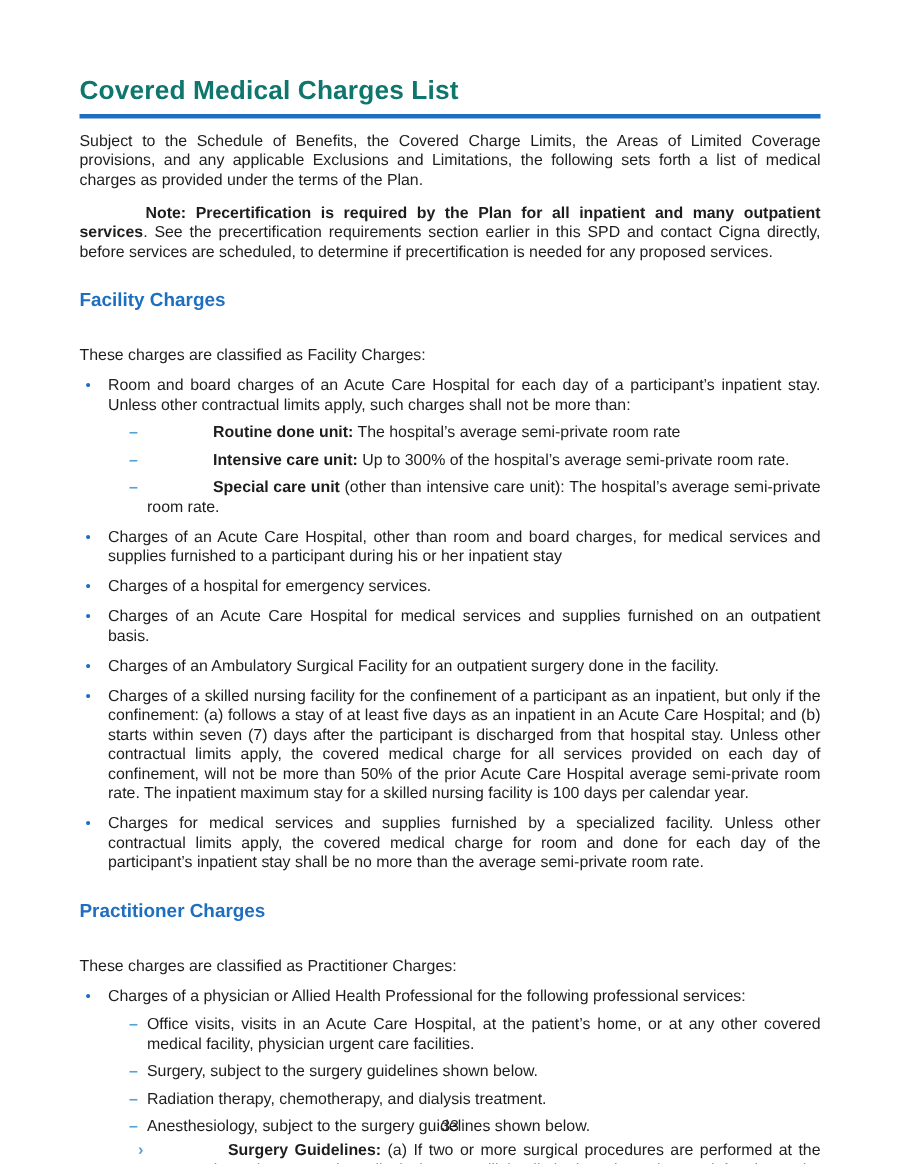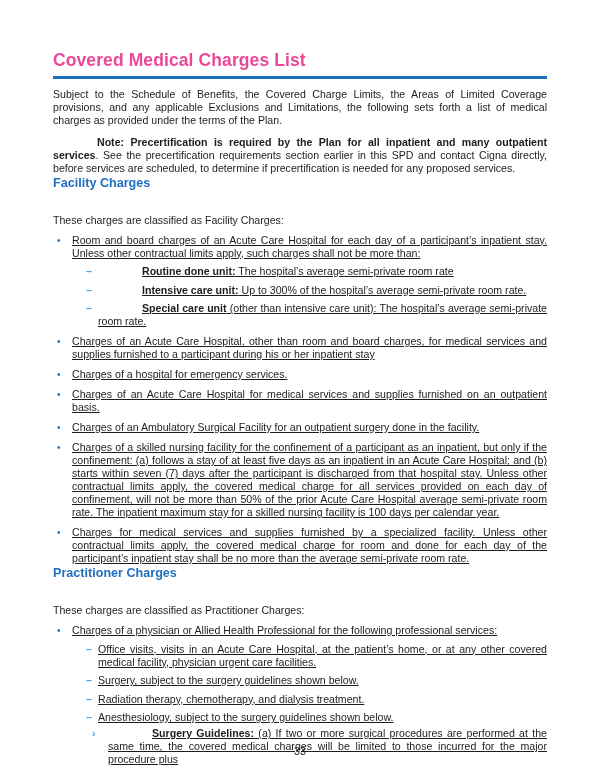--- a/index.html
+++ b/index.html
@@ -13,30 +13,30 @@
     position:relative;
     width:600px;height:776px;
     margin:0 auto;
     background:#fff;
     overflow:hidden;
     font-family:"Liberation Sans","DejaVu Sans",sans-serif;
     font-size:10.6px;line-height:13px;color:var(--ink);
     padding:50px 53px 0 53px;
   }
   h1.doc-title{
-    font-size:17.5px;line-height:21px;font-weight:bold;color:#ec4899;
+    font-size:17.5px;line-height:21px;font-weight:bold;color:#0f766e;
     letter-spacing:0.1px;
   }
   .title-rule{height:2.5px;background:var(--accent);margin-top:5px;}
   p.body{margin-top:9px;text-align:justify;}
-  h2.sect{margin-top:1px;font-size:12.6px;line-height:15px;font-weight:bold;color:var(--accent);}
+  h2.sect{margin-top:18px;font-size:12.6px;line-height:15px;font-weight:bold;color:var(--accent);}
   p.lead{margin-top:23px;}
   .li{display:flex;align-items:flex-start;}
   .li .marker{flex:0 0 auto;}
-  .li .txt{flex:1 1 auto;text-align:justify;text-decoration:underline;}
+  .li .txt{flex:1 1 auto;text-align:justify;}
   .l1{margin-top:7px;}
   .l1 .marker{margin-left:4px;width:15px;color:var(--accent);font-size:10px;line-height:13px;}
   .l2{margin-top:5.5px;}
   .l2 .marker{margin-left:33px;width:12px;color:var(--light-accent);font-weight:bold;}
   .l3{margin-top:3px;}
   .l3 .marker{margin-left:39px;width:16px;color:var(--light-accent);font-size:11px;font-weight:bold;}
   b{font-weight:bold;padding-left:44px;}
   .page-number{
     position:absolute;left:0;right:0;bottom:18px;
     text-align:center;font-size:10.6px;color:var(--ink);

